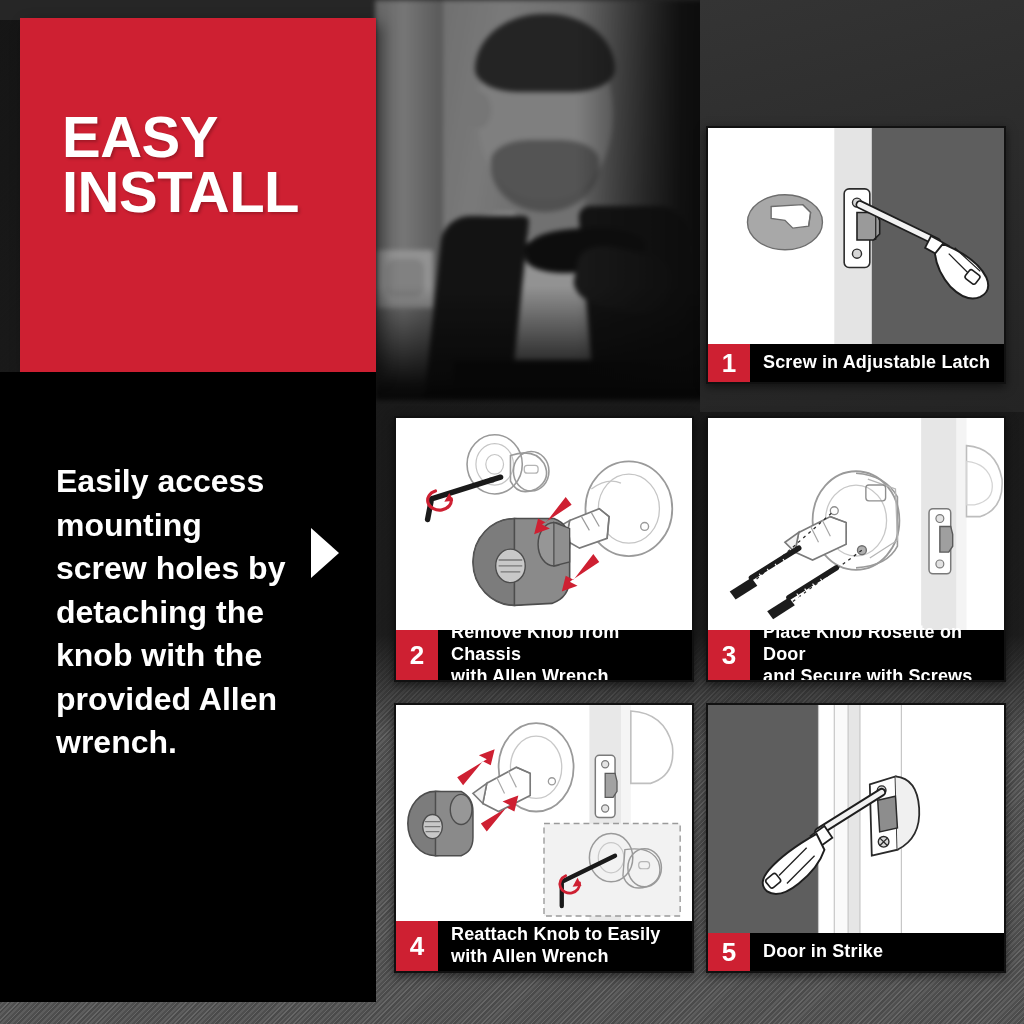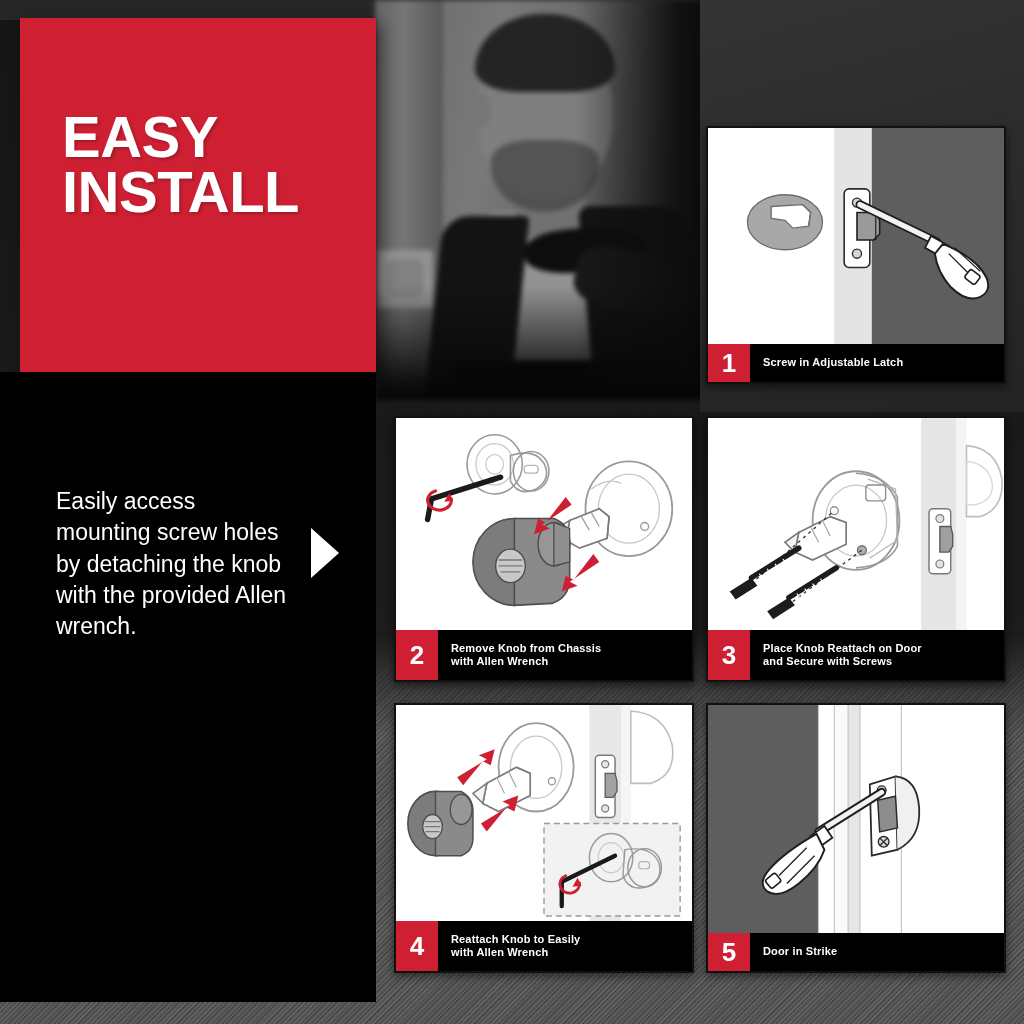--- a/index.html
+++ b/index.html
@@ -165,26 +165,26 @@
   .hero-title .l2 { display:block; }
 
   .hero-black {
     position: absolute;
     left: 0px; top: 372px;
     width: 376px; height: 630px;
     background: #000000;
   }
   .hero-body {
     position: absolute;
-    left: 56px; top: 486px;
+    left: 56px; top: 460px;
     width: 240px;
     color: #ffffff;
-    font-size: 23px;
+    font-size: 32px;
     line-height: 1.36;
-    font-weight: 400;
+    font-weight: 700;
     font-family: "Liberation Sans", sans-serif;
   }
   .hero-arrow {
     position: absolute;
     left: 311px; top: 528px;
     width: 0; height: 0;
     border-left: 28px solid #ffffff;
     border-top: 25px solid transparent;
     border-bottom: 25px solid transparent;
   }
@@ -225,21 +225,21 @@
     font-size: 26px;
     display: flex;
     align-items: center;
     justify-content: center;
     flex: 0 0 42px;
     font-family: "Liberation Sans", sans-serif;
   }
   .step-label {
     flex: 1;
     color: #ffffff;
-    font-size: 11px;
+    font-size: 18px;
     font-weight: 700;
     letter-spacing: 0.15px;
     line-height: 1.22;
     display: flex;
     align-items: center;
     padding: 0 8px 0 13px;
     font-family: "Liberation Sans", sans-serif;
   }
 
   
@@ -417,21 +417,21 @@
         <g>
           <path d="M60 196 L82 182 L88 190 L66 204 Z" fill="#1c1c1c"></path>
           <path d="M82 182 L130 152" stroke="#1c1c1c" stroke-width="5.5" stroke-linecap="round"></path>
           <path d="M90 178 L94 184 M98 173 L102 179 M106 168 L110 174 M114 163 L118 169" stroke="#ffffff" stroke-width="1.2"></path>
         </g>
       </svg>
     </div>
     <div class="panel-caption">
       <div class="step-badge">3</div>
       <div class="step-label">
-        <span><span>Place Knob Reattach on Door</span><br><span>and Secure with Screws</span></span>
+        <span><span>Place Knob Rosette on Door</span><br><span>and Secure with Screws</span></span>
       </div>
     </div>
   </div>
 
   <div class="panel two-line" id="panel-4">
     <div class="panel-art">
       <svg class="art-svg" viewBox="0 0 300 215" preserveAspectRatio="none">
         <rect x="0" y="0" width="300" height="215" fill="#ffffff"></rect>
 
         <rect x="196" y="0" width="32" height="215" fill="#e8e8e8"></rect>

